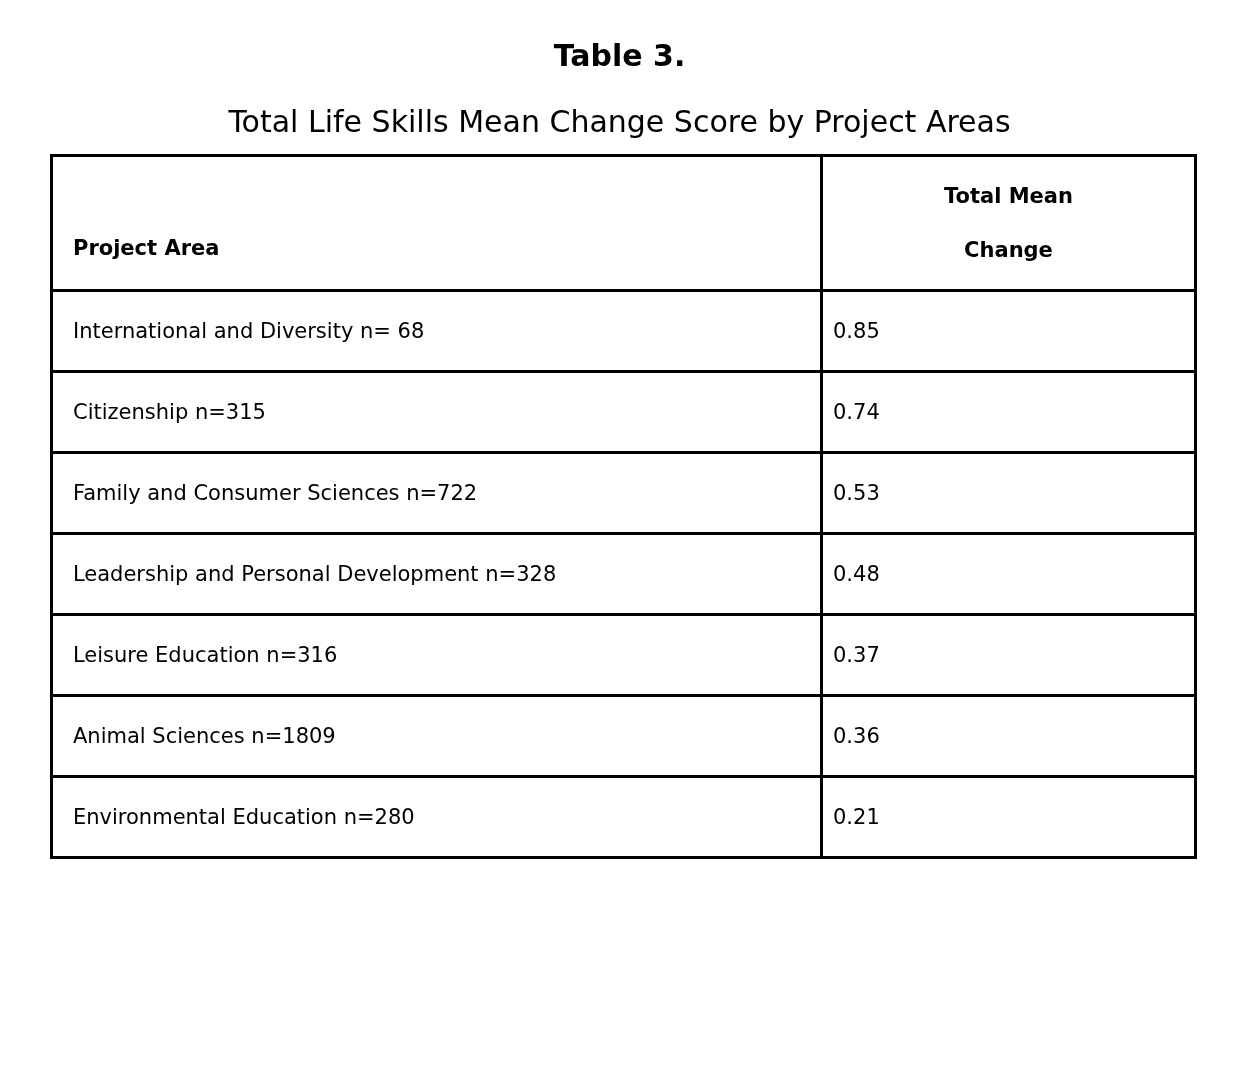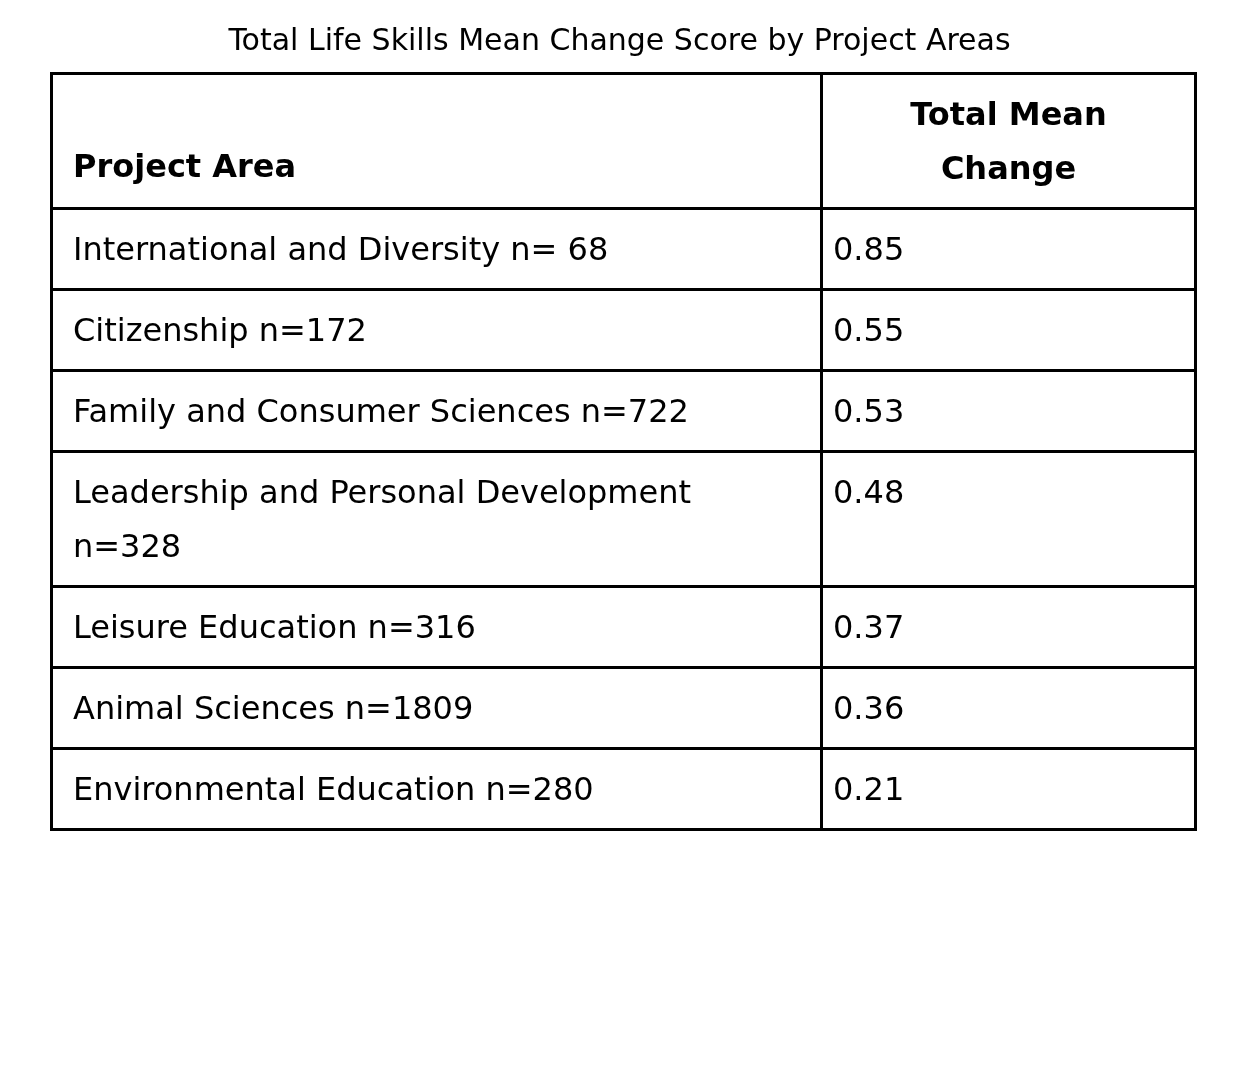--- a/index.html
+++ b/index.html
@@ -17,38 +17,38 @@
     font-size: 30px;
     overflow: hidden;
   }
   .title {
     padding-top: 38px;
     text-align: center;
     font-weight: 700;
     line-height: 36px;
   }
   .subtitle {
-    margin-top: 22px;
+    margin-top: 30px;
     text-align: center;
     font-weight: 400;
     line-height: 36px;
   }
   table.score-table {
     border-collapse: collapse;
     table-layout: fixed;
     margin: 14px 0 0 50px;
     width: 1144px;
   }
   col.col-area  { width: 770px; }
   col.col-value { width: 374px; }
   th, td {
     border: 3px solid #000000;
     box-sizing: border-box;
     line-height: 54px;
-    font-size: 32px;
+    font-size: 21px;
   }
   th.area {
     height: 130px;
     text-align: left;
     vertical-align: bottom;
     font-weight: 700;
     padding: 12px 30px 14px 20px;
   }
   th.value {
     height: 130px;
@@ -78,20 +78,21 @@
   
   tbody tr:nth-child(5) td.area .cellwrap {
     max-width: 640px;
   }
 </style>
 </head>
 <body>
 
 <div class="page">
 
+  <div class="title">Table 3.</div>
 
   <div class="subtitle">Total Life Skills Mean Change Score by Project Areas</div>
 
   <table class="score-table">
     <colgroup>
       <col class="col-area">
       <col class="col-value">
     </colgroup>
     <thead>
       <tr>
@@ -103,23 +104,23 @@
     </thead>
     <tbody>
       <tr>
         <td class="area">
           <div class="cellwrap">International and Diversity n= 68</div>
         </td>
         <td class="value">0.85</td>
       </tr>
       <tr>
         <td class="area">
-          <div class="cellwrap">Citizenship n=172</div>
+          <div class="cellwrap">Citizenship n=315</div>
         </td>
-        <td class="value">0.55</td>
+        <td class="value">0.74</td>
       </tr>
       <tr>
         <td class="area">
           <div class="cellwrap">Family and Consumer Sciences n=722</div>
         </td>
         <td class="value">0.53</td>
       </tr>
       <tr>
         <td class="area">
           <div class="cellwrap">Leadership and Personal Development n=328</div>

